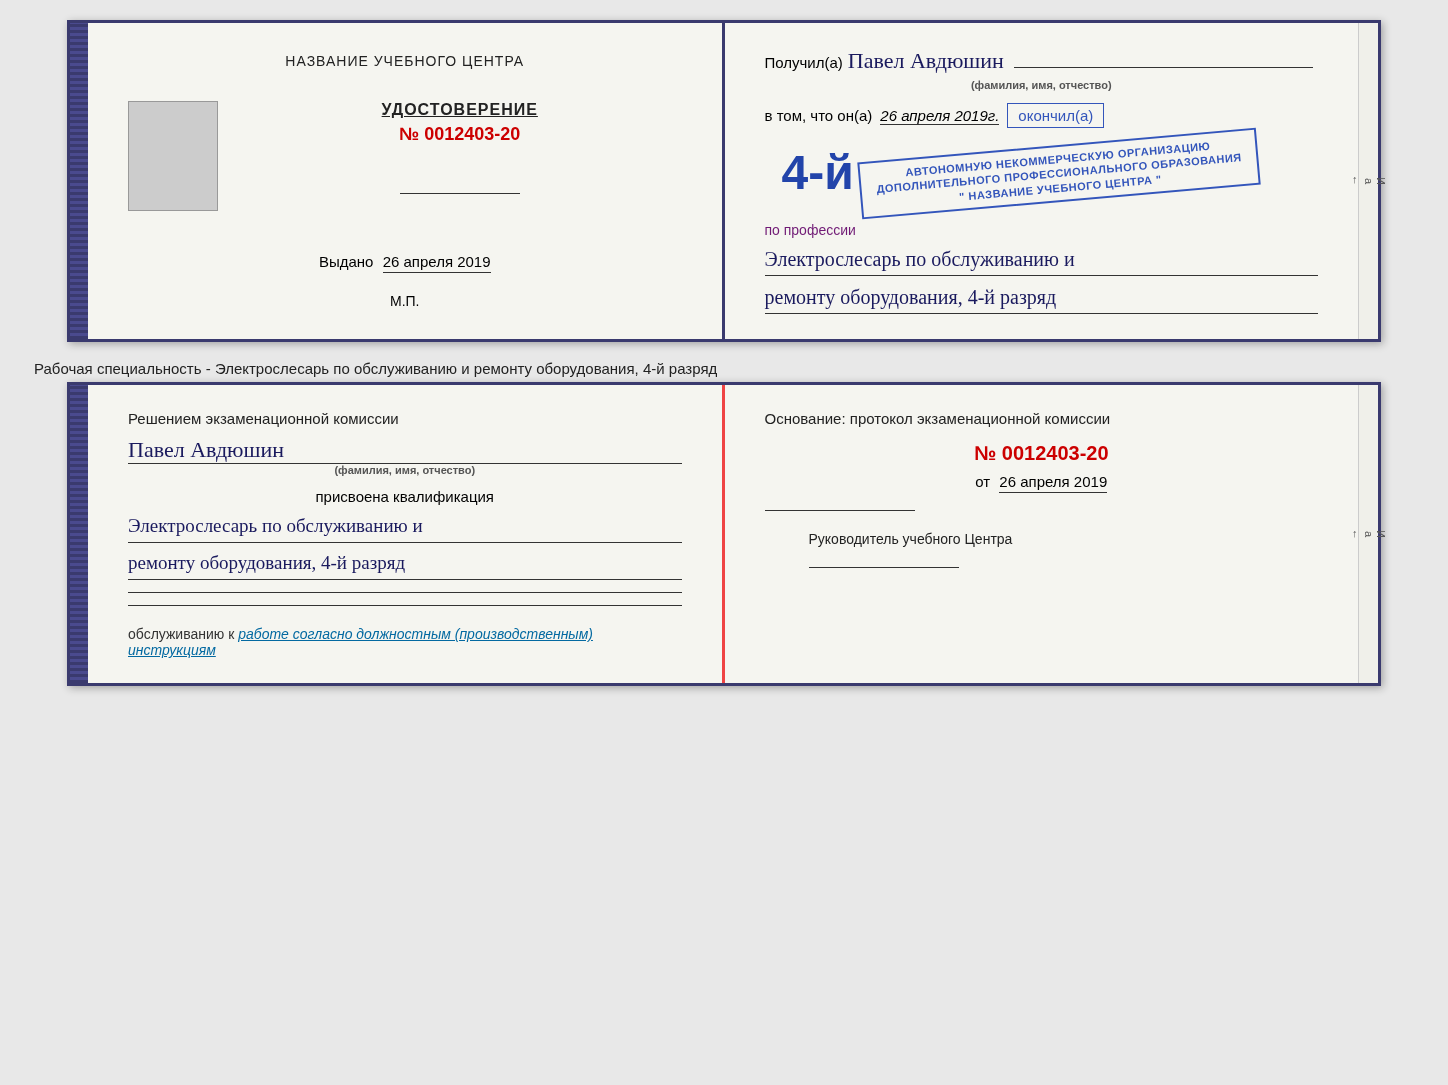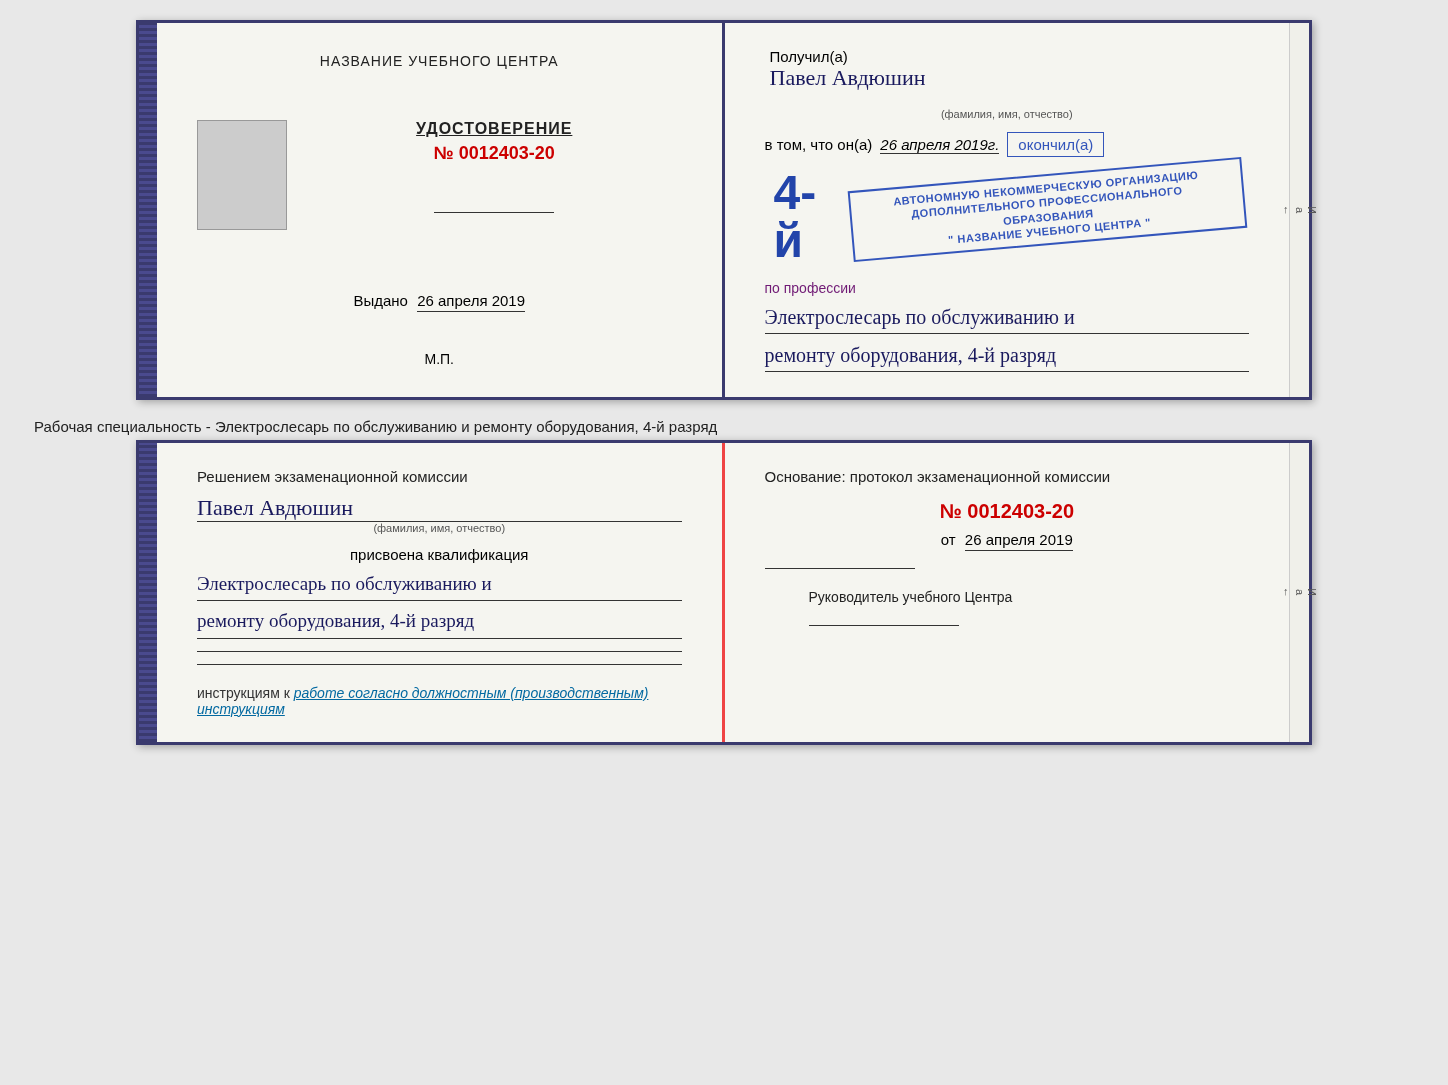--- a/index.html
+++ b/index.html
@@ -8,21 +8,21 @@
       font-family: 'Times New Roman', Times, serif;
       width: 1448px;
       min-height: 1085px;
       display: flex;
       flex-direction: column;
       align-items: center;
       padding: 20px;
     }
 
     .document-section {
-      width: 1176px;
+      width: 1314px;
       margin-bottom: 10px;
     }
 
     
     .certificate-booklet {
       display: flex;
       width: 100%;
       border: 3px solid #3a3a6e;
       background: #f5f5f0;
       box-shadow: 2px 2px 8px rgba(0,0,0,0.3);
@@ -130,36 +130,36 @@
       font-size: 15px;
       font-family: Arial, sans-serif;
     }
 
     
     .poluchil-row {
       display: flex;
       align-items: baseline;
       font-size: 15px;
       font-family: Arial, sans-serif;
-      margin-bottom: 16px;
-      flex-direction: column;
+      margin-bottom: 5px;
     }
 
     .handwritten {
       font-family: 'Segoe Script', 'Brush Script MT', cursive;
       font-size: 22px;
       color: #1a1a5e;
       margin: 0 5px;
     }
 
     .small-label {
       font-size: 11px;
       color: #555;
       text-align: center;
       font-family: Arial, sans-serif;
+      font-weight: bold;
     }
 
     .dash-line {
       border-bottom: 1px solid #333;
       flex: 1;
       margin: 0 5px;
     }
 
     .vtom-row {
       font-size: 15px;
@@ -408,21 +408,21 @@
         <span class="dash-line"></span>
       </div>
       <div class="small-label">(фамилия, имя, отчество)</div>
 
       <div class="vtom-row">
         <span>в том, что он(а)</span>
         <span style="border-bottom:1px solid #333; margin:0 8px; font-style:italic;">26 апреля 2019г.</span>
         <span class="okончил-box">окончил(а)</span>
       </div>
 
-      <div style="display:flex; align-items:flex-start; margin: 5px 4px;">
+      <div style="display:flex; align-items:center; margin: 5px 12px;">
         <span class="grade-stamp">4-й</span>
         <div class="stamp-block">
           <div class="stamp-text">АВТОНОМНУЮ НЕКОММЕРЧЕСКУЮ ОРГАНИЗАЦИЮ</div>
           <div class="stamp-text">ДОПОЛНИТЕЛЬНОГО ПРОФЕССИОНАЛЬНОГО ОБРАЗОВАНИЯ</div>
           <div class="stamp-text">" НАЗВАНИЕ УЧЕБНОГО ЦЕНТРА "</div>
         </div>
       </div>
 
       <div class="po-professii">по профессии</div>
       <span class="profession-line">Электрослесарь по обслуживанию и</span>
@@ -454,21 +454,21 @@
       </div>
 
       <div class="prisvoena">присвоена квалификация</div>
       <span class="qualification-line">Электрослесарь по обслуживанию и</span>
       <span class="qualification-line">ремонту оборудования, 4-й разряд</span>
 
       <span class="empty-line"></span>
       <span class="empty-line"></span>
 
       <div class="dopuskaetsya">
-        <span>инструкциям к</span>
+        <span>обслуживанию к</span>
         <span class="dopusk-text">работе согласно должностным (производственным) инструкциям</span>
       </div>
     </div>
 
     <div class="bottom-right">
       <div class="osnovanie">Основание: протокол экзаменационной комиссии</div>
       <span class="protocol-number">№ 0012403-20</span>
       <span class="ot-date">
         <span>от</span>
         <span style="border-bottom:1px solid #333; padding-bottom:2px; margin-left:5px;">26 апреля 2019</span>

